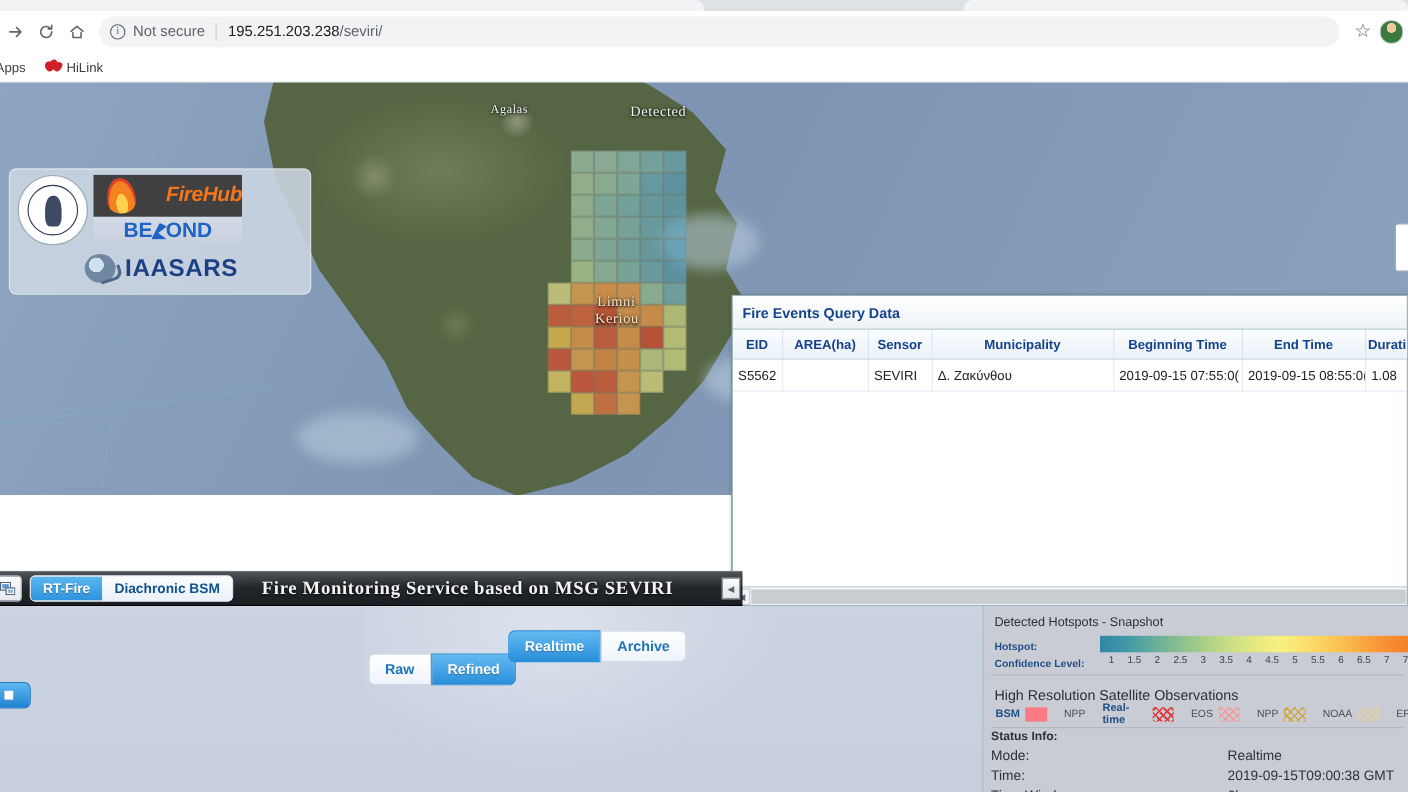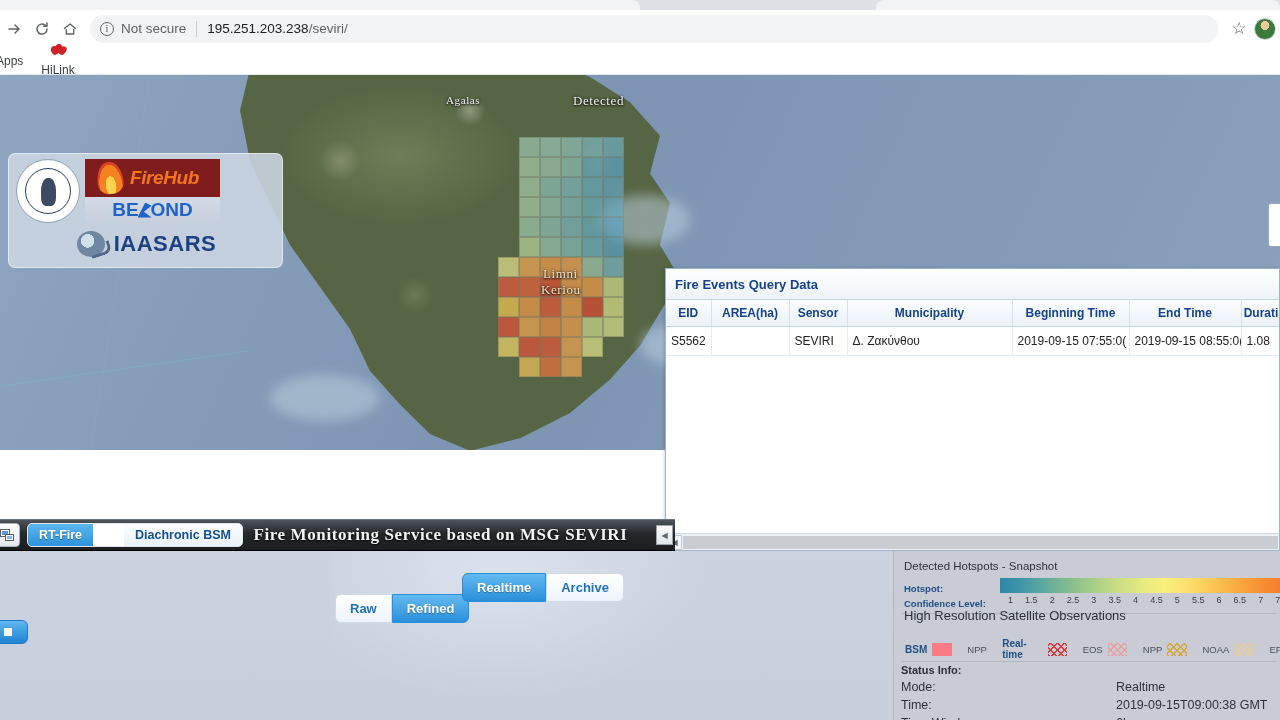--- a/index.html
+++ b/index.html
@@ -49,21 +49,21 @@
     background: radial-gradient(circle at 50% 32%, #f0c8a0 0 26%, #3a7a3a 27% 100%);
     border: 1px solid #cfd3d6;
   }
 
   .bookmarks {
     position: absolute; left: 0; top: 47px; width: 1280px; height: 28px;
     background: #ffffff; display: flex; align-items: center; font-size: 12px;
     color: #3c4043; border-bottom: 1px solid #e6e8ea;
   }
   .bk-apps { margin-left: -6px; padding-left: 2px; }
-  .bk-item { display: flex; align-items: center; gap: 5px; margin-left: 18px; flex-direction: column; }
+  .bk-item { display: flex; align-items: flex-start; gap: 5px; margin-left: 18px; }
   .hilink-ico { width: 14px; height: 14px; position: relative; flex: none; }
   .hilink-ico i {
     position: absolute; width: 7px; height: 9px; background: #cf2127;
     border-radius: 60% 40% 50% 50%;
   }
   .hilink-ico i:nth-child(1) { left: 0; top: 2px; transform: rotate(-30deg); }
   .hilink-ico i:nth-child(2) { left: 4px; top: 0px; }
   .hilink-ico i:nth-child(3) { left: 8px; top: 2px; transform: rotate(30deg); }
 
   
@@ -191,22 +191,22 @@
   .iaa-globe {
     position: absolute; left: 10px; top: 6px; width: 42px; height: 38px;
     border-radius: 50%;
     background: radial-gradient(circle at 55% 48%, #bfe9ff 0 10%, #2f6f9e 11% 55%, #14344f 56% 100%);
   }
   .iaa-txt {
     position: absolute; left: 0; right: 0; bottom: 5px; text-align: center;
     font-size: 9px; font-weight: bold; color: #16334d; letter-spacing: 0.5px;
   }
   .logo-fh {
-    width: 135px; height: 38px; background: #7f1d1d; position: relative;
-    display: flex; align-items: center; justify-content: flex-end; padding-right: 21px;
+    width: 135px; height: 38px; background: #404040; position: relative;
+    display: flex; align-items: center; justify-content: flex-end; padding-right: 0;
   }
   .fh-flame {
     position: absolute; left: 12px; top: 3px; width: 26px; height: 32px;
     background: radial-gradient(ellipse at 50% 75%, #ffd24d 0 28%, #f58220 29% 62%, #e0412a 63% 100%);
     border-radius: 50% 50% 48% 48% / 70% 70% 38% 38%;
     transform: rotate(-8deg);
   }
   .fh-txt { font-size: 19px; font-weight: bold; color: #f3751c; font-style: italic; letter-spacing: -0.4px; }
   .logo-bey {
     width: 135px; height: 26px; margin-top: 0px;
@@ -244,21 +244,21 @@
   }
   .tb-icobtn {
     width: 27px; height: 24px; margin-left: -7px;
     background: linear-gradient(#fdfdfd, #e4e8ed);
     border: 1px solid #aab3bd; border-radius: 4px;
     display: flex; align-items: center; justify-content: center;
   }
   .tb-icobtn svg { display: block; }
   .pillgroup {
     display: flex; margin-left: 7px; border-radius: 5px; overflow: hidden;
-    border: 1px solid #dfe6ee; background: #fff; gap: 31px;
+    border: 1px solid #dfe6ee; background: #fff;
   }
   .pill {
     font-size: 12.5px; font-weight: bold; padding: 4px 11px; color: #11528f;
     background: linear-gradient(#fcfdff, #eaf1f9); white-space: nowrap;
   }
   .pill.active {
     background: linear-gradient(#5bb6ee, #2e93dd); color: #fff;
     text-shadow: 0 1px 1px rgba(0,0,0,0.35);
   }
   .dark-title {
@@ -610,21 +610,21 @@
 
     <div class="playbtn">
         <i></i>
       </div>
 
     <div class="legend">
       <div class="lg-h1">Detected Hotspots - Snapshot</div>
       <div class="lg-lab" style="left:10px;top:32px;">Hotspot:</div>
       <div class="lg-lab" style="left:10px;top:47px;">Confidence Level:</div>
       <div class="lg-sep" style="left:7px;top:62px;width:375px;"></div>
-      <div class="lg-h2" style="left:10px;top:57px;">High Resolution Satellite Observations</div>
+      <div class="lg-h2" style="left:10px;top:73px;">High Resolution Satellite Observations</div>
       <div class="lg-sep" style="left:7px;top:110px;width:375px;"></div>
       <div class="status" style="left:7px;top:113px;width:375px;">
         <div class="st-title">Status Info:</div>
         <div id="status-rows">
             <div class="st-row">
               <span class="st-k">Mode:</span>
               <span class="st-v">Realtime</span>
             </div>
             <div class="st-row">
               <span class="st-k">Time:</span>

